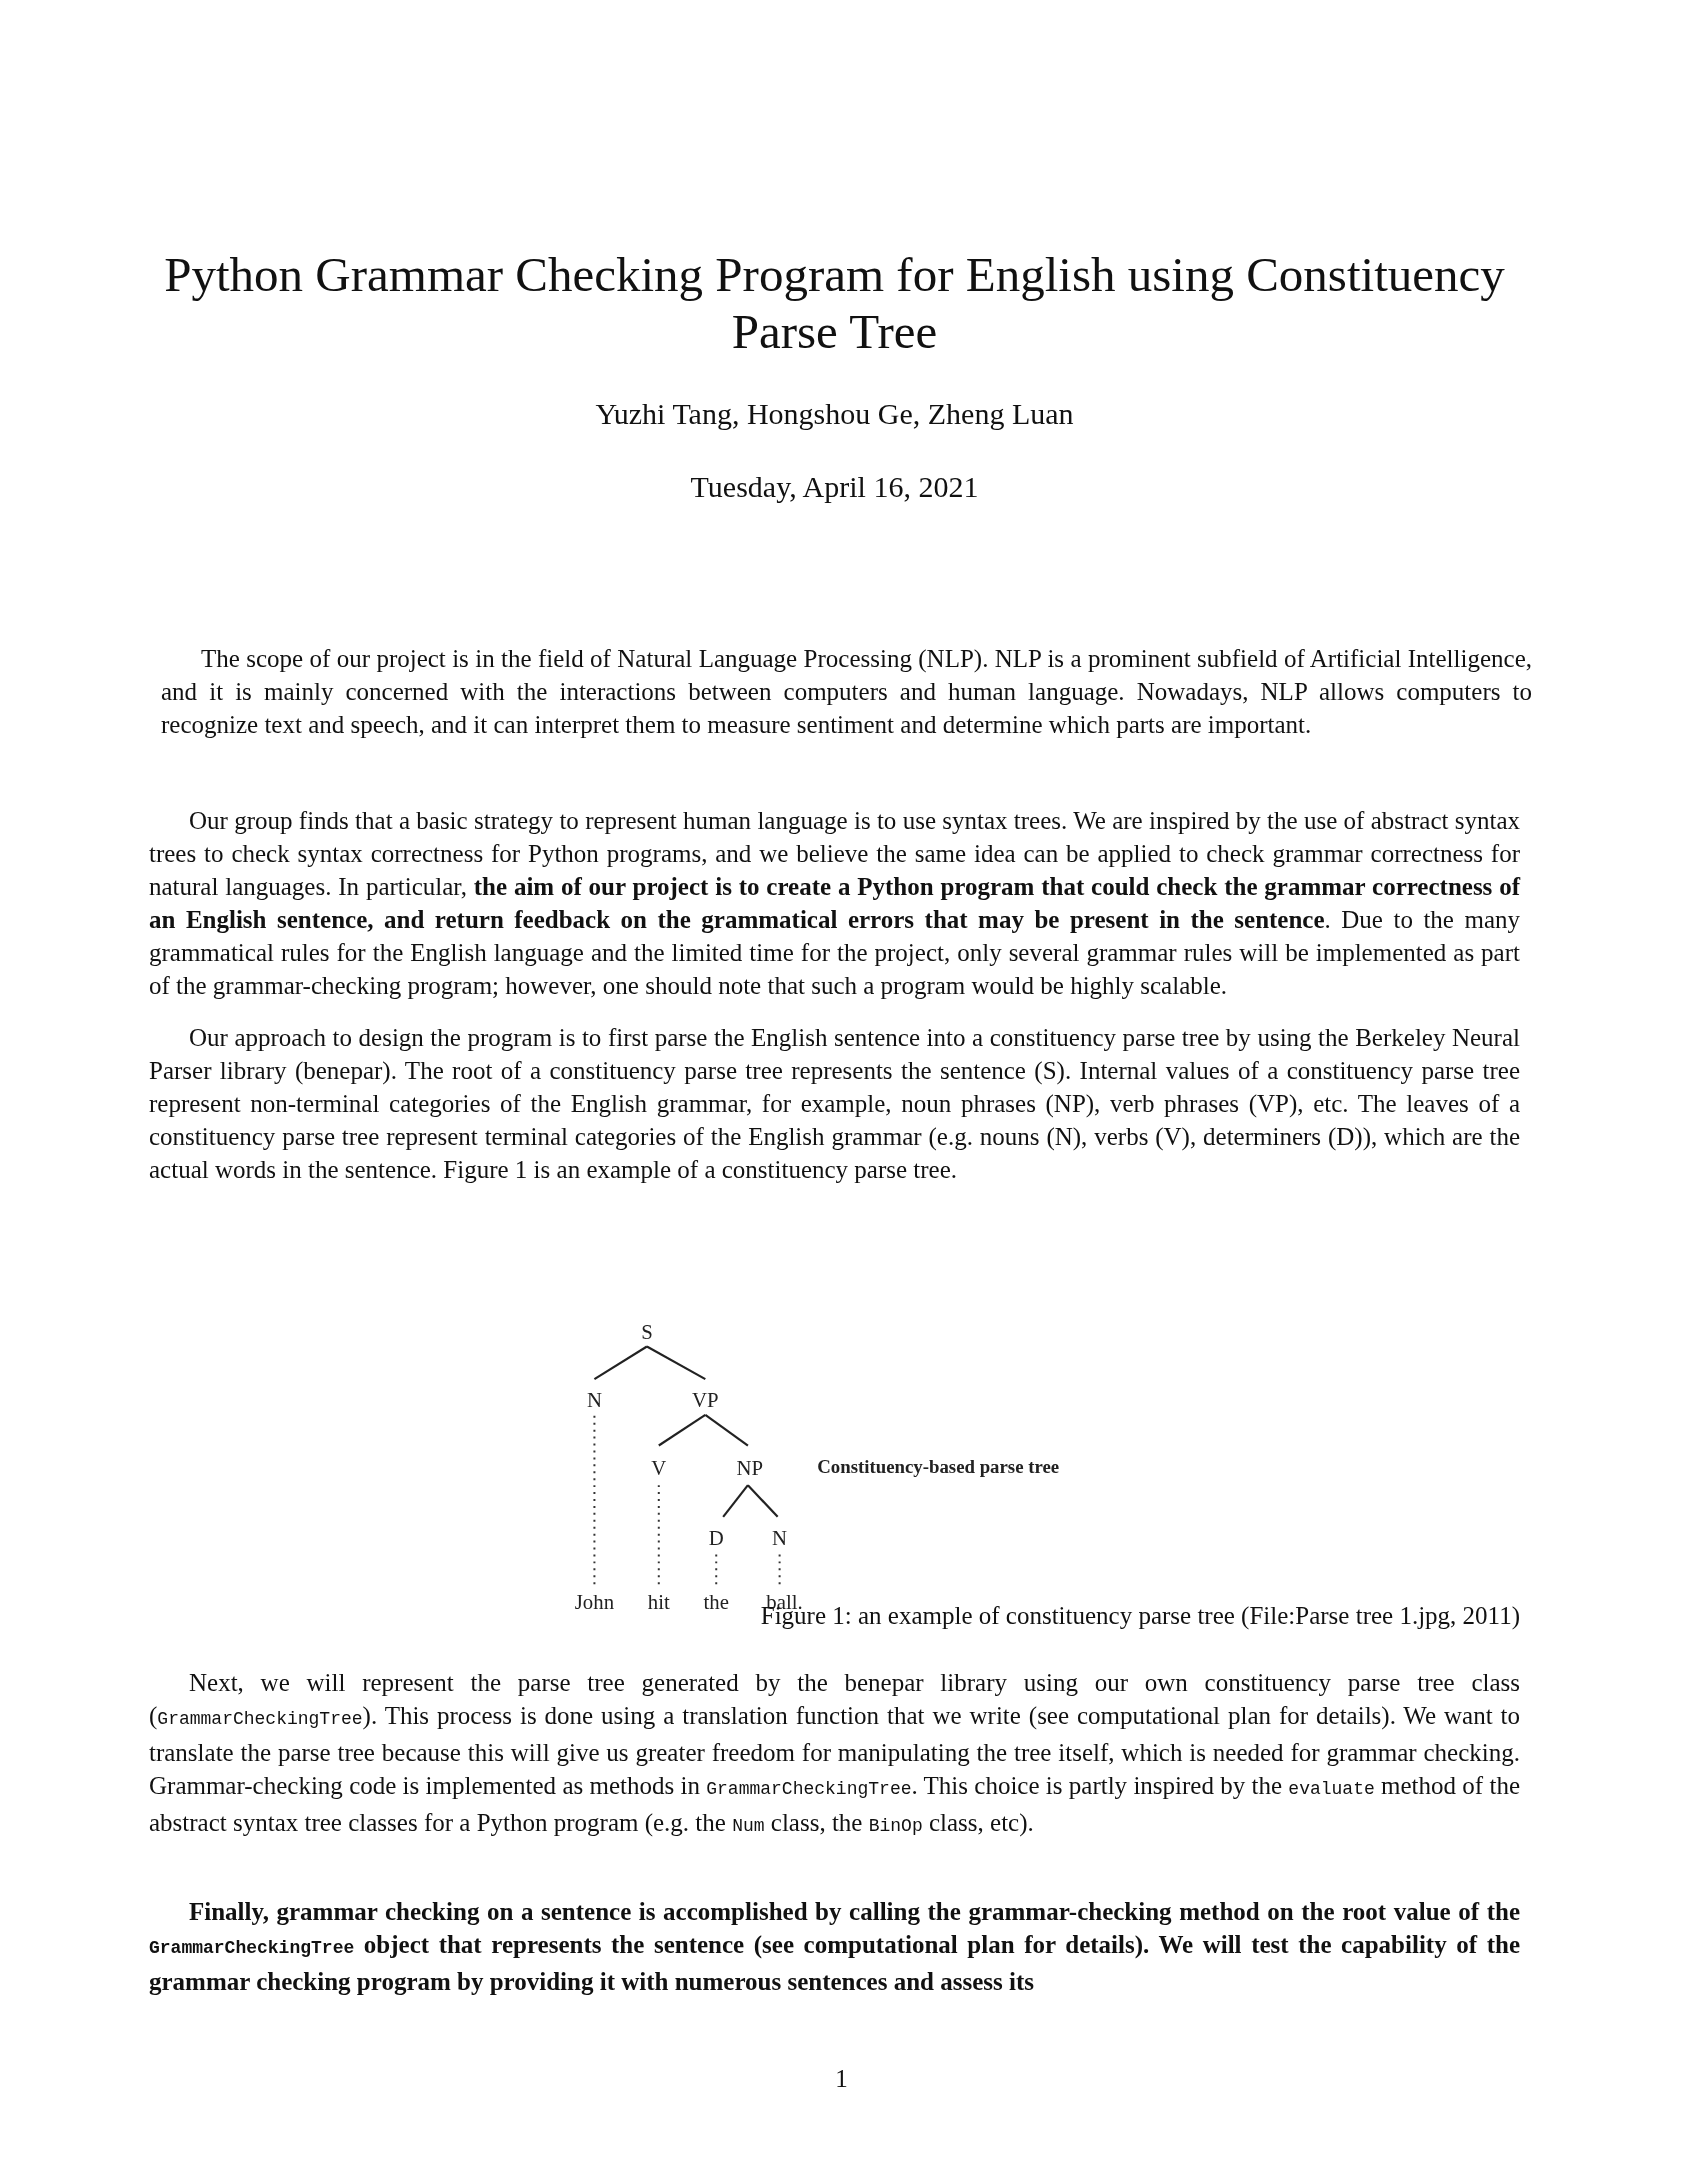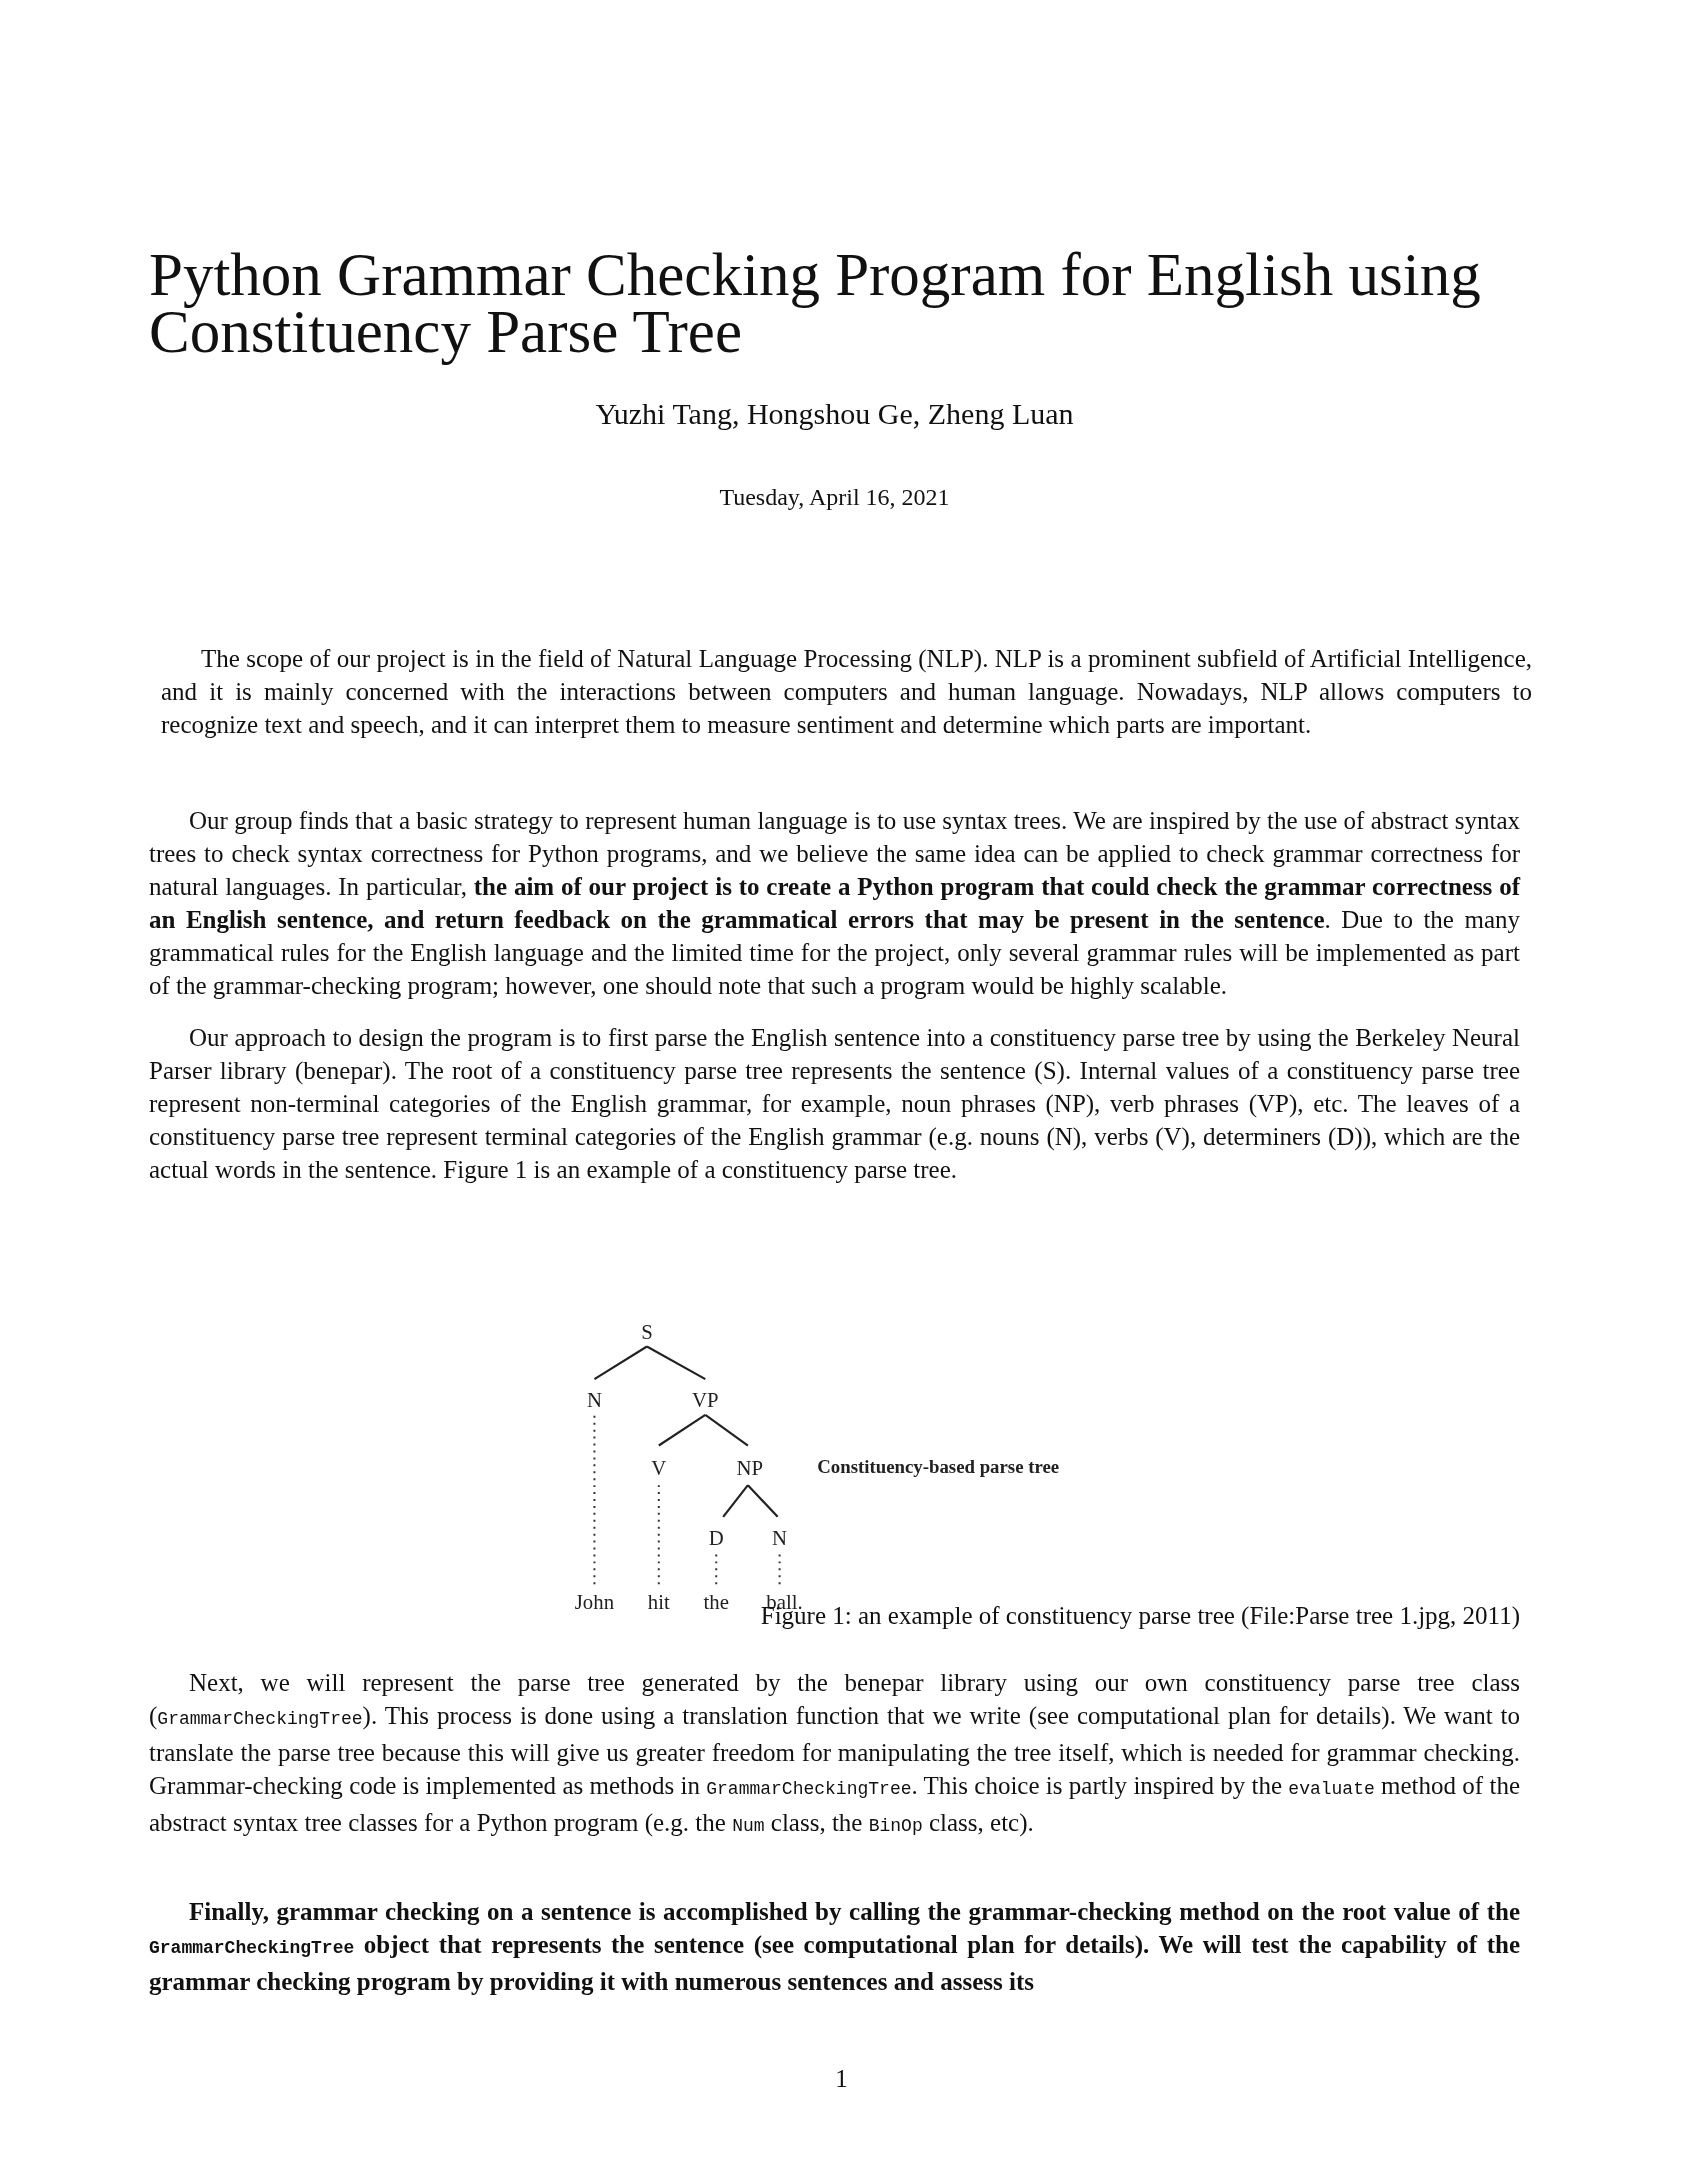--- a/index.html
+++ b/index.html
@@ -1,24 +1,24 @@
 <!DOCTYPE html>
 <html><head>
 <meta charset="utf-8">
 <style>
   html, body { margin: 0; padding: 0; background: #ffffff; }
   body { width: 1683px; height: 2178px; position: relative; overflow: hidden;
          font-family: "DejaVu Serif", "Liberation Serif", serif; color: #111; }
   .page { position: absolute; left: 0; top: 0; width: 1683px; height: 2178px; }
-  .title { position: absolute; left: 149px; width: 1371px; top: 246px; 
-           font-family: "Liberation Serif", serif; font-size: 61px; line-height: 57px; font-weight: normal; margin: 0; }
+  .title { position: absolute; left: 149px; width: 1371px; top: 246px; text-align: center;
+           font-family: "Liberation Serif", serif; font-size: 49px; line-height: 57px; font-weight: normal; margin: 0; }
   .authors { position: absolute; left: 149px; width: 1371px; top: 396px; text-align: center;
              font-family: "Liberation Serif", serif; font-size: 30px; line-height: 36px; }
-  .date { position: absolute; left: 149px; width: 1371px; top: 479px; text-align: center;
-          font-family: "Liberation Serif", serif; font-size: 24px; line-height: 36px; }
+  .date { position: absolute; left: 149px; width: 1371px; top: 469px; text-align: center;
+          font-family: "Liberation Serif", serif; font-size: 30px; line-height: 36px; }
   .heading { position: absolute; left: 149px; top: 572px; margin: 0;
              font-family: "Liberation Serif", serif; font-size: 38px; font-weight: bold; line-height: 44px; }
   .para { position: absolute; left: 149px; width: 1371px; margin: 0;
           font-family: "Liberation Serif", serif; font-size: 25px; line-height: 33px;
           text-align: justify; text-indent: 40px; }
   .para b { font-weight: bold; margin-top: 23px; }
   .mono { font-family: "Liberation Mono", "DejaVu Sans Mono", monospace; font-size: 18px; }
   #p1 { top: 642px; margin-left: 12px; }
   #p2 { top: 804px; }
   #p3 { top: 1021px; }

